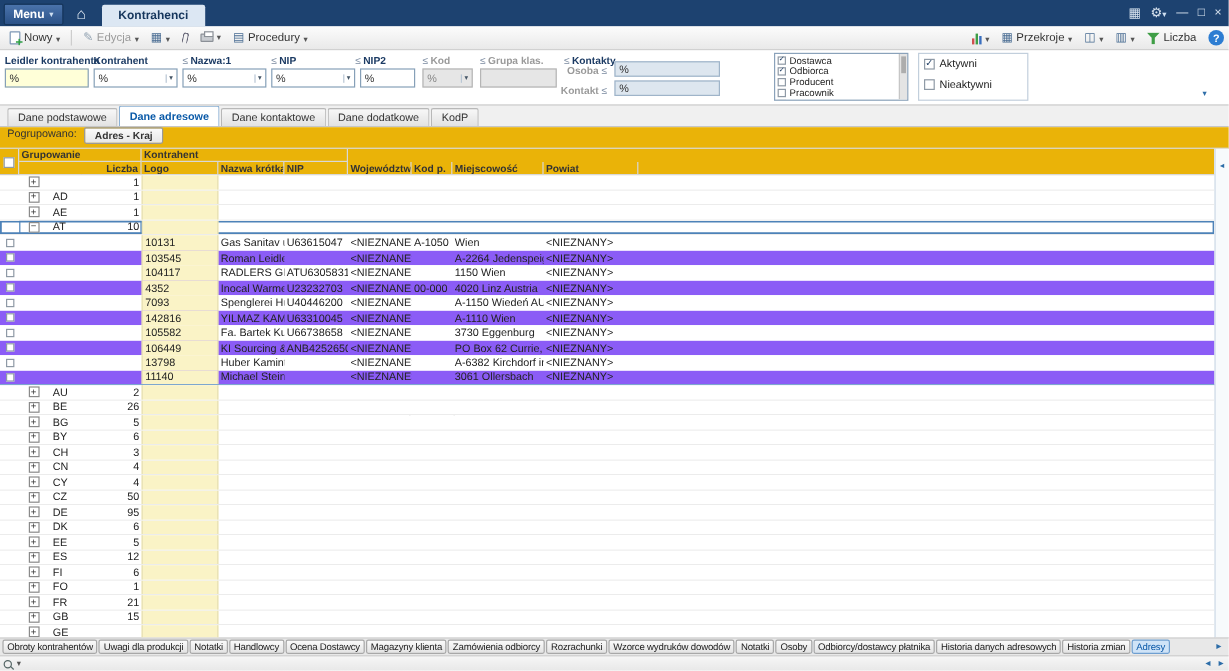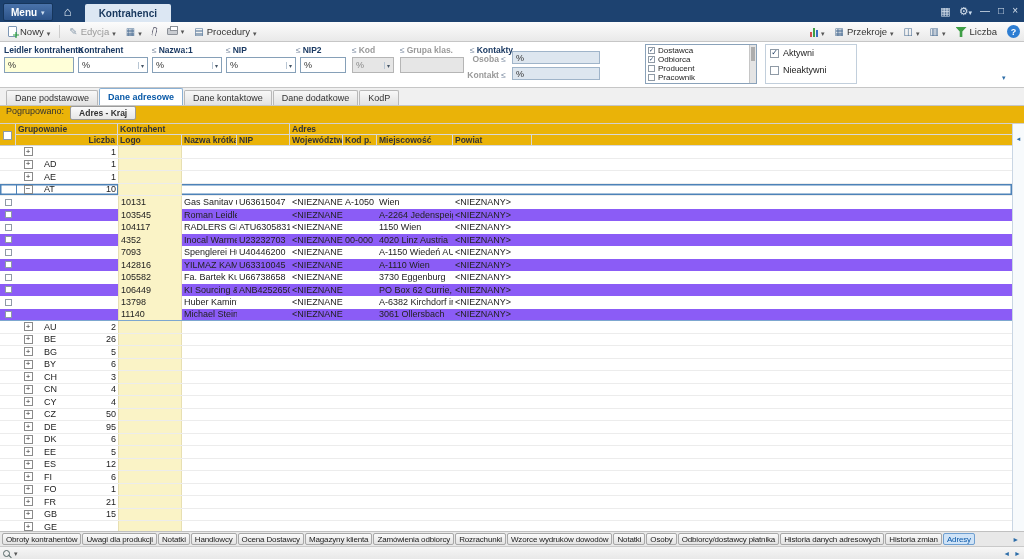--- a/index.html
+++ b/index.html
@@ -314,21 +314,20 @@
 </div>
 
 <div class="tablearea">
   <div class="tmain">
     <div class="thead">
       <div class="hc h-cb">
           <span class="cbx"></span>
         </div>
       <div class="hc h-grup">Grupowanie</div>
       <div class="hc h-kontr">Kontrahent</div>
-      <div class="hc h-adres">Adres</div>
       <div class="hc h-sp"></div>
       <div class="hc h-liczba">Liczba</div>
       <div class="hc h-c5">Logo</div>
       <div class="hc h-c6">Nazwa krótka</div>
       <div class="hc h-c7">NIP</div>
       <div class="hc h-c8">Województwo</div>
       <div class="hc h-c9">Kod p.</div>
       <div class="hc h-c10">Miejscowość</div>
       <div class="hc h-c11">Powiat</div>
       <div class="hc h-c12"></div>

